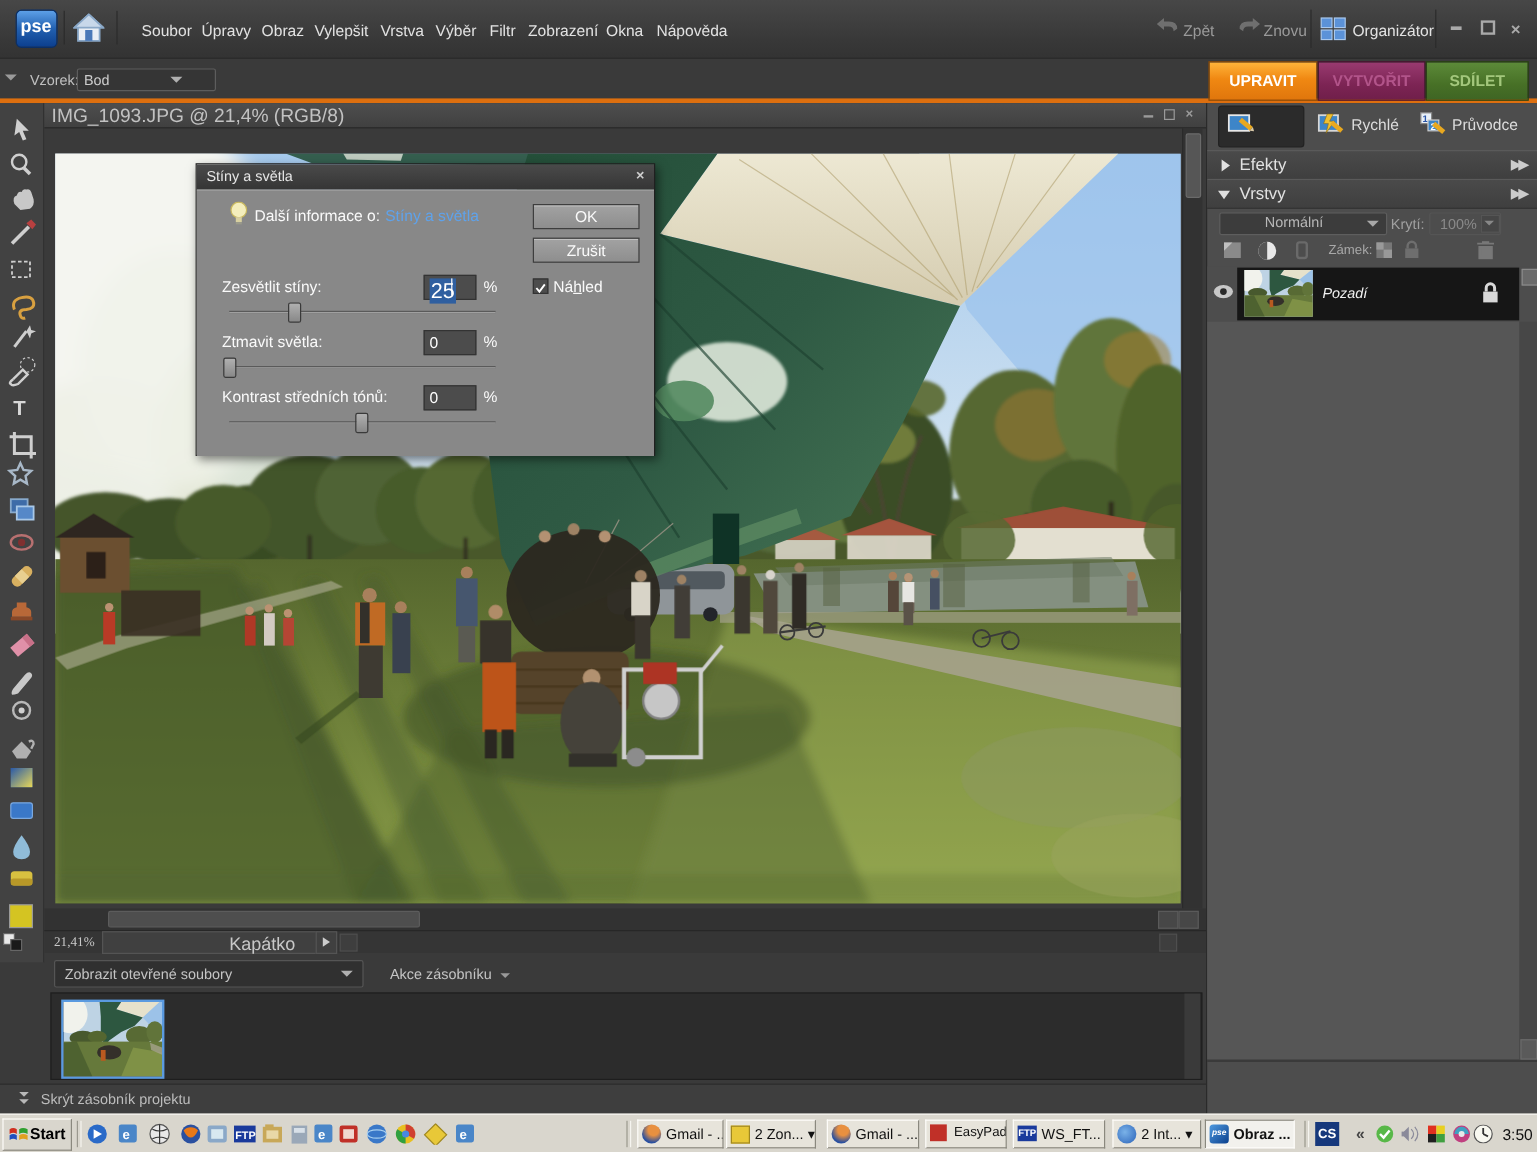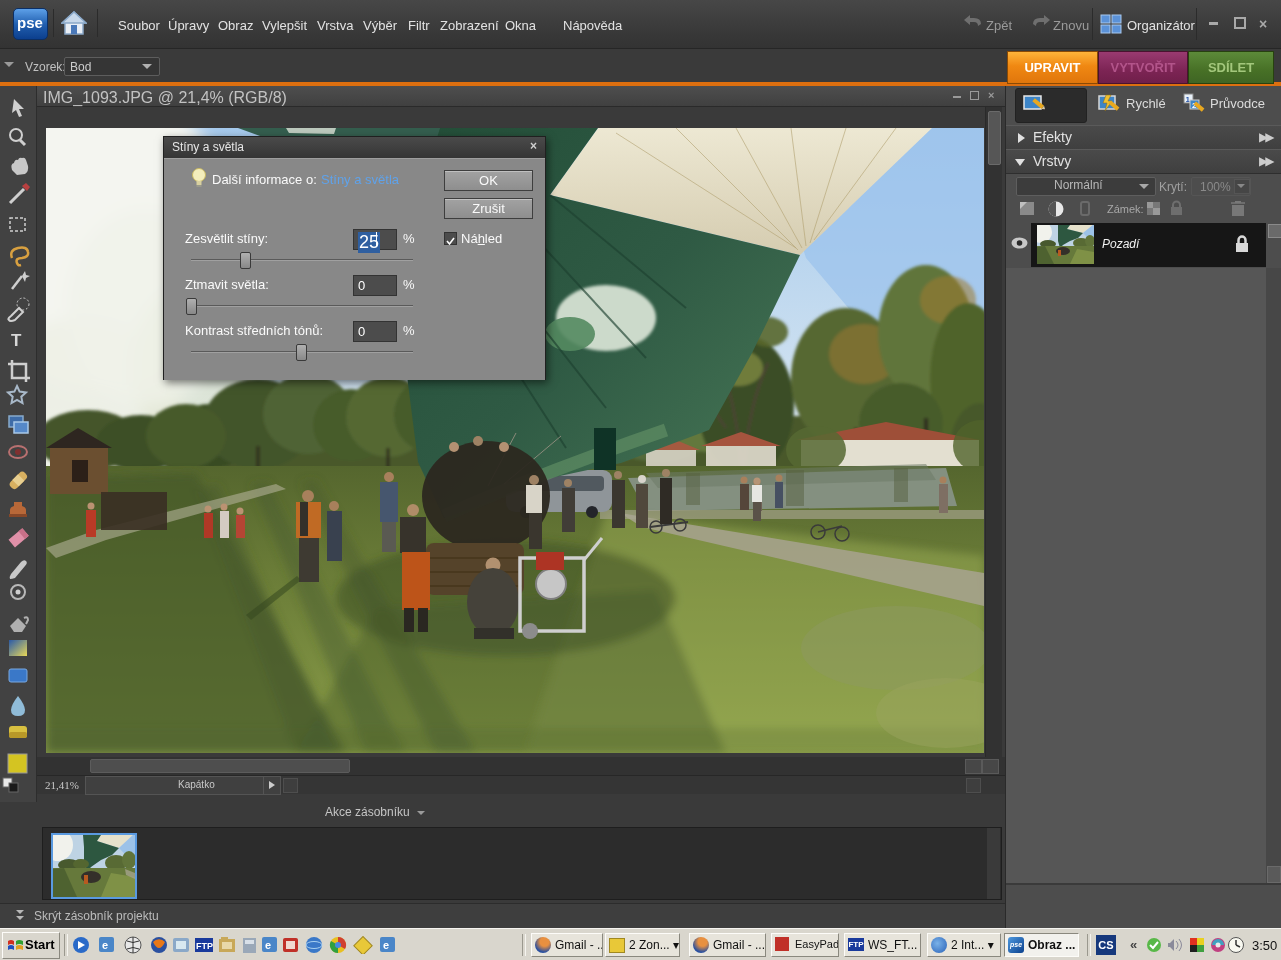--- a/index.html
+++ b/index.html
@@ -32,21 +32,21 @@
   <div class="abs" style="left:97px;top:9px;width:1px;height:28px;background:#2b2b2b;"></div>
   <div class="abs txt" style="left:118px;top:18px;">Soubor</div>
   <div class="abs txt" style="left:168px;top:18px;">Úpravy</div>
   <div class="abs txt" style="left:218px;top:18px;">Obraz</div>
   <div class="abs txt" style="left:262px;top:18px;">Vylepšit</div>
   <div class="abs txt" style="left:317px;top:18px;">Vrstva</div>
   <div class="abs txt" style="left:363px;top:18px;">Výběr</div>
   <div class="abs txt" style="left:408px;top:18px;">Filtr</div>
   <div class="abs txt" style="left:440px;top:18px;">Zobrazení</div>
   <div class="abs txt" style="left:505px;top:18px;">Okna</div>
-  <div class="abs txt" style="left:563px;top:18px;">Nápověda</div>
+  <div class="abs txt" style="left:547px;top:18px;">Nápověda</div>
 
   <svg class="abs" style="left:962px;top:14px;" width="22" height="18" viewBox="0 0 22 18">
     <path d="M3 10 Q3 4 10 4 L14 4 L14 1 L20 6 L14 11 L14 8 L10 8 Q6 8 6 12 Z" fill="#6f6f6f" transform="scale(-1,1) translate(-22,0)"></path>
   </svg>
   <div class="abs txt" style="left:986px;top:18px;color:#9a9a9a;">Zpět</div>
   <svg class="abs" style="left:1030px;top:14px;" width="22" height="18" viewBox="0 0 22 18">
     <path d="M3 10 Q3 4 10 4 L14 4 L14 1 L20 6 L14 11 L14 8 L10 8 Q6 8 6 12 Z" fill="#6f6f6f"></path>
   </svg>
   <div class="abs txt" style="left:1053px;top:18px;color:#9a9a9a;">Znovu</div>
   <div class="abs" style="left:1092px;top:8px;width:1px;height:32px;background:#2b2b2b;"></div>
@@ -61,21 +61,21 @@
   <div class="abs" style="left:1196px;top:8px;width:1px;height:32px;background:#2b2b2b;"></div>
 
   <div class="abs" style="left:1209px;top:22px;width:9px;height:3px;background:#a9a9a9;"></div>
   <div class="abs" style="left:1234px;top:17px;width:8px;height:8px;border:2px solid #a9a9a9;"></div>
   <div class="abs" style="left:1259px;top:16px;color:#a9a9a9;font-size:14px;font-weight:bold;">×</div>
 </div>
 
 <div class="abs" style="left:0;top:49px;width:1281px;height:33px;background:#3a3a3a;">
   <div class="abs" style="left:4px;top:13px;width:0;height:0;border-left:5px solid transparent;border-right:5px solid transparent;border-top:5px solid #9a9a9a;"></div>
   <div class="abs" style="left:25px;top:11px;color:#c0c0c0;font-size:12px;">Vzorek:</div>
-  <div class="abs" style="left:64px;top:8px;width:94px;height:17px;background:#353535;border:1px solid #5d5d5d;border-radius:2px;">
+  <div class="abs" style="left:64px;top:8px;width:94px;height:17px;background:#353535;border:1px solid #5d5d5d;border-radius:2px;padding-left:20px;">
     <div class="abs" style="left:5px;top:2px;color:#cccccc;font-size:12px;">Bod</div>
     <div class="abs" style="left:77px;top:6px;width:0;height:0;border-left:5px solid transparent;border-right:5px solid transparent;border-top:5px solid #b0b0b0;"></div>
   </div>
 </div>
 <div class="abs" style="left:0;top:82px;width:1281px;height:4px;background:#dd6f0f;"></div>
 
 <div class="abs" style="left:1007px;top:51px;width:89px;height:31px;background:linear-gradient(#ffb43a,#f08812 45%,#e0760c);border:1px solid #8a4a05;color:#ffffff;font-size:13px;font-weight:bold;text-align:center;line-height:31px;">UPRAVIT</div>
 <div class="abs" style="left:1098px;top:51px;width:88px;height:31px;background:linear-gradient(#993a70,#7c2454 60%,#701f4a);border:1px solid #4a1230;color:#b2548a;font-size:13px;font-weight:bold;text-align:center;line-height:31px;">VYTVOŘIT</div>
 <div class="abs" style="left:1188px;top:51px;width:84px;height:31px;background:linear-gradient(#5c8a39,#477026 60%,#3f6524);border:1px solid #27420f;color:#a3c77c;font-size:13px;font-weight:bold;text-align:center;line-height:31px;">SDÍLET</div>
 
@@ -354,29 +354,33 @@
 
   <div class="abs" style="left:0;top:671px;width:968px;height:18px;background:#323232;">
     <div class="abs" style="left:53px;top:2px;width:258px;height:12px;background:#4e4e4e;border:1px solid #5c5c5c;border-radius:2px;"></div>
     <div class="abs" style="left:928px;top:2px;width:15px;height:13px;background:#474747;border:1px solid #5a5a5a;"></div>
     <div class="abs" style="left:945px;top:2px;width:15px;height:13px;background:#474747;border:1px solid #5a5a5a;"></div>
   </div>
 
   <div class="abs" style="left:0;top:689px;width:968px;height:18px;background:#353535;border-top:1px solid #272727;">
     <div class="abs" style="left:8px;top:3px;color:#c8c8c8;font-size:11px;font-family:Liberation Serif, serif;">21,41%</div>
     <div class="abs" style="left:48px;top:0px;width:178px;height:17px;background:#404040;border:1px solid #545454;">
-      <div class="abs" style="left:92px;top:2px;color:#c8c8c8;font-size:10px;">Kapátko</div>
+      <div class="abs" style="left:105px;top:2px;color:#c8c8c8;font-size:15px;">Kapátko</div>
     </div>
     <div class="abs" style="left:226px;top:0px;width:16px;height:17px;background:#404040;border:1px solid #545454;">
       <div class="abs" style="left:5px;top:4px;width:0;height:0;border-top:4px solid transparent;border-bottom:4px solid transparent;border-left:6px solid #cccccc;"></div>
     </div>
     <div class="abs" style="left:246px;top:2px;width:13px;height:13px;background:#3e3e3e;border:1px solid #4e4e4e;"></div>
     <div class="abs" style="left:929px;top:2px;width:13px;height:13px;background:#3e3e3e;border:1px solid #4e4e4e;"></div>
   </div>
 
+  <div class="abs" style="left:8px;top:714px;width:256px;height:21px;background:#303030;border:1px solid #555555;border-radius:2px;">
+    <div class="abs" style="left:8px;top:4px;color:#c4c4c4;font-size:12px;">Zobrazit otevřené soubory</div>
+    <div class="abs" style="left:238px;top:8px;width:0;height:0;border-left:5px solid transparent;border-right:5px solid transparent;border-top:5px solid #b0b0b0;"></div>
+  </div>
   <div class="abs" style="left:288px;top:719px;color:#c4c4c4;font-size:12px;">Akce zásobníku</div>
   <div class="abs" style="left:380px;top:725px;width:0;height:0;border-left:4px solid transparent;border-right:4px solid transparent;border-top:4px solid #9a9a9a;"></div>
 
   <div class="abs" style="left:5px;top:741px;width:958px;height:71px;background:#2c2c2c;border:1px solid #1e1e1e;">
     <div class="abs" style="left:8px;top:5px;width:82px;height:62px;border:2px solid #5a9ae0;background:#333;" id="binthumb">
       <svg width="82" height="62" viewBox="0 0 82 62" preserveAspectRatio="none">
         <rect width="82" height="62" fill="#bed3e4"></rect>
         <ellipse cx="5" cy="10" rx="15" ry="16" fill="#f1f2ec"></ellipse>
         <polygon points="48,0 80,0 66,13 44,6" fill="#e6e1cb"></polygon>
         <polygon points="80,0 82,0 82,30 66,13" fill="#9cc2e8"></polygon>

